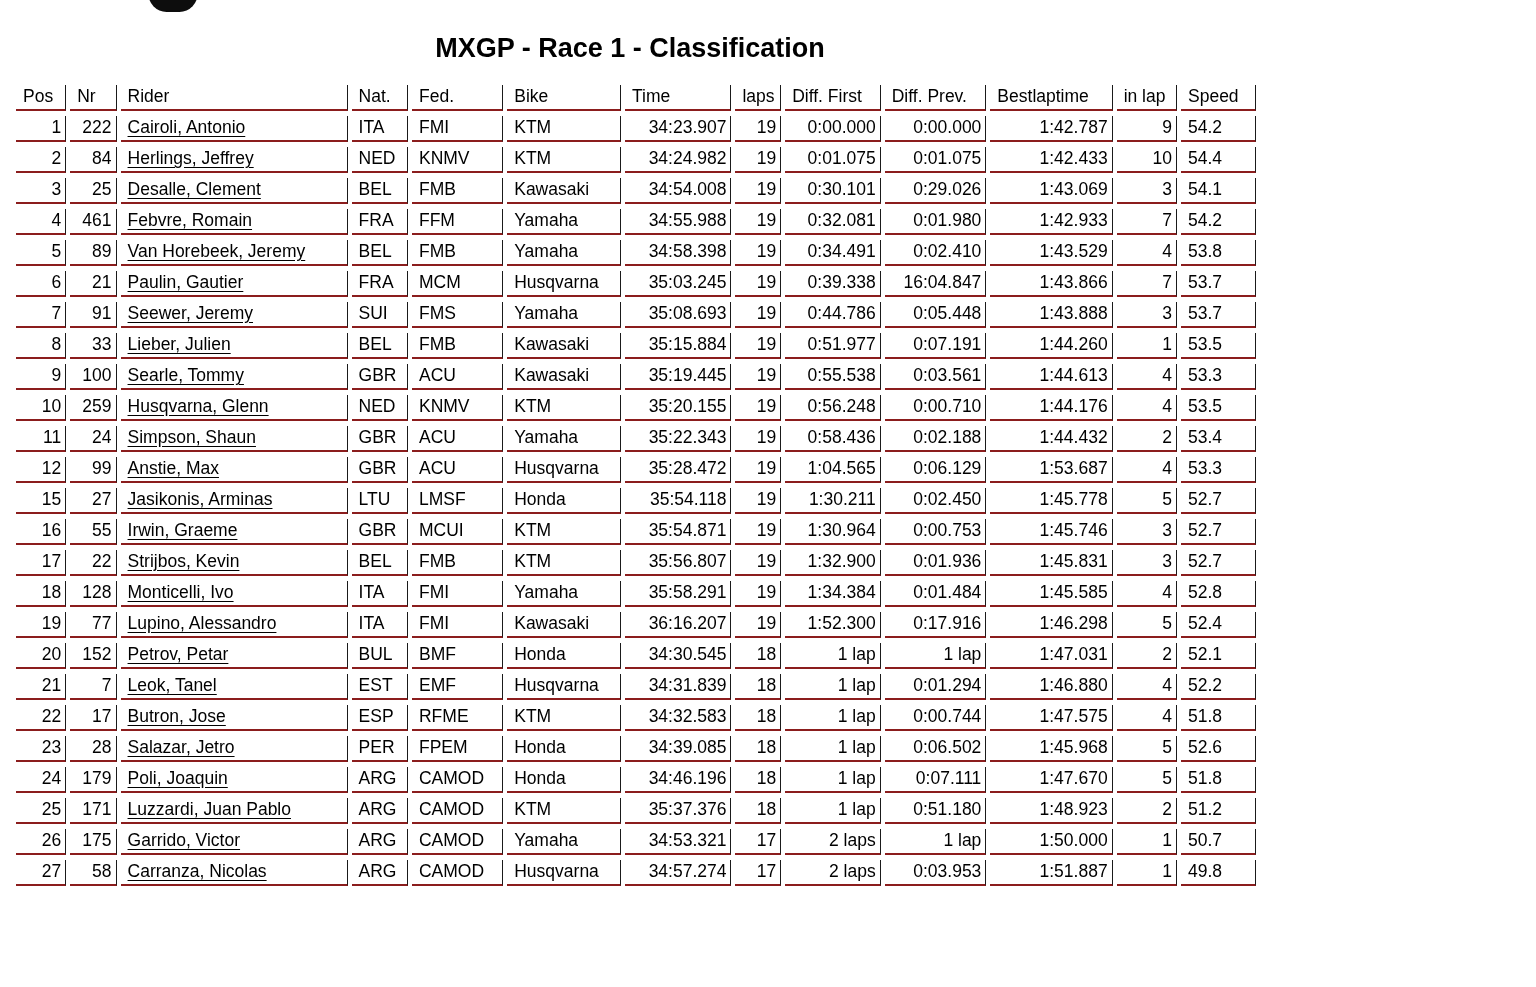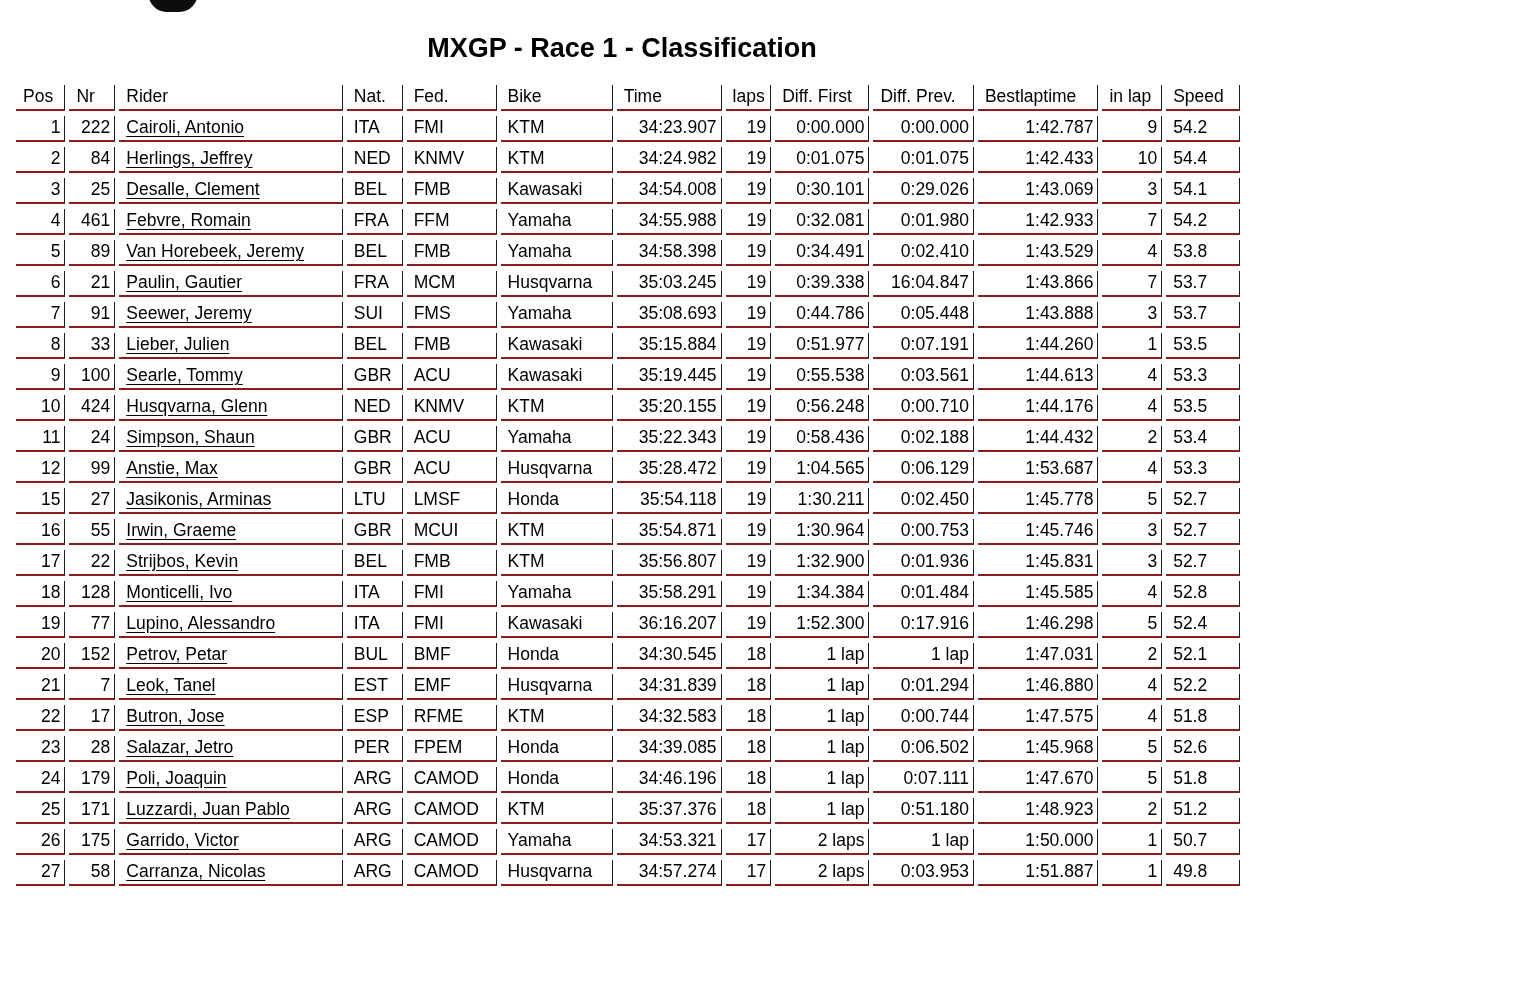--- a/index.html
+++ b/index.html
@@ -8,20 +8,21 @@
     background: #ffffff;
     font-family: "Liberation Sans", "DejaVu Sans", sans-serif;
     color: #000;
   }
   .page {
     position: relative;
     width: 1244px;
     height: 987px;
     background: #ffffff;
     overflow: hidden;
+    padding-left: 16px;
   }
   
   .logo-blob {
     position: absolute;
     top: -16px;
     left: 148px;
     width: 50px;
     height: 28px;
     background: #0d0d0d;
     border-radius: 45% 55% 50% 50% / 40% 40% 95% 95%;
@@ -235,21 +236,21 @@
           <td class="col-time a-right">35:19.445</td>
           <td class="col-laps a-right">19</td>
           <td class="col-diff_first a-right">0:55.538</td>
           <td class="col-diff_prev a-right">0:03.561</td>
           <td class="col-bestlaptime a-right">1:44.613</td>
           <td class="col-in_lap a-right">4</td>
           <td class="col-speed a-left">53.3</td>
         </tr>
         <tr>
           <td class="col-pos a-right">10</td>
-          <td class="col-nr a-right">424</td>
+          <td class="col-nr a-right">259</td>
           <td class="col-rider a-left"><span class="rider-link">Husqvarna, Glenn</span></td>
           <td class="col-nat a-left">NED</td>
           <td class="col-fed a-left">KNMV</td>
           <td class="col-bike a-left">KTM</td>
           <td class="col-time a-right">35:20.155</td>
           <td class="col-laps a-right">19</td>
           <td class="col-diff_first a-right">0:56.248</td>
           <td class="col-diff_prev a-right">0:00.710</td>
           <td class="col-bestlaptime a-right">1:44.176</td>
           <td class="col-in_lap a-right">4</td>

